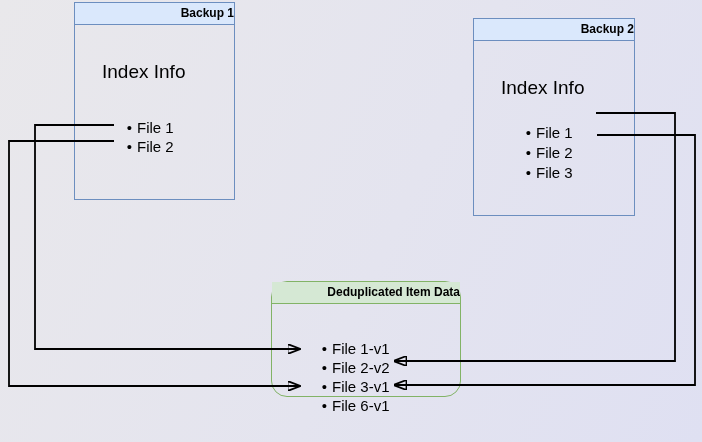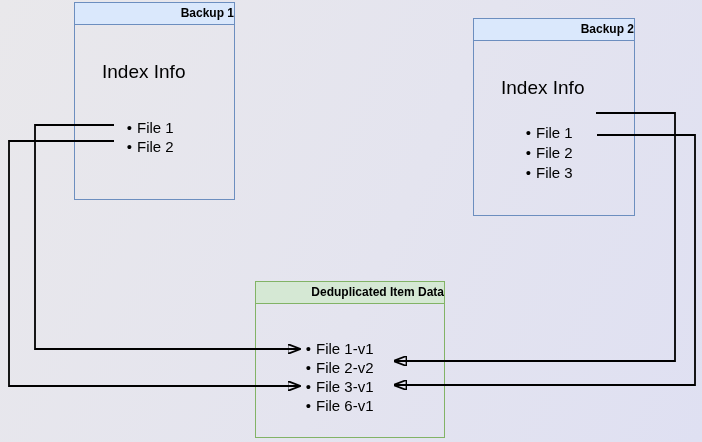--- a/index.html
+++ b/index.html
@@ -85,21 +85,21 @@
   <div class="list-box blue" style="left:473px; top:18px; width:162px; height:198px;">
     <div class="box-header">Backup 2</div>
     <div class="index-label">Index Info</div>
     <div class="file-list rows-20" style="left:47px; top:103px;">
       <div class="bullet-row">File 1</div>
       <div class="bullet-row">File 2</div>
       <div class="bullet-row">File 3</div>
     </div>
   </div>
 
-  <div class="list-box green" style="left:255px; top:281px; width:190px; height:157px;">
+  <div class="list-box green" style="left:271px; top:281px; width:190px; height:116px;border-radius:16px;">
     <div class="box-header">Deduplicated Item Data</div>
     <div class="file-list rows-19" style="left:45px; top:57px;">
       <div class="bullet-row">File 1-v1</div>
       <div class="bullet-row">File 2-v2</div>
       <div class="bullet-row">File 3-v1</div>
       <div class="bullet-row">File 6-v1</div>
     </div>
   </div>
 
   <svg id="arrow-layer" viewBox="0 0 702 442" xmlns="http://www.w3.org/2000/svg">

